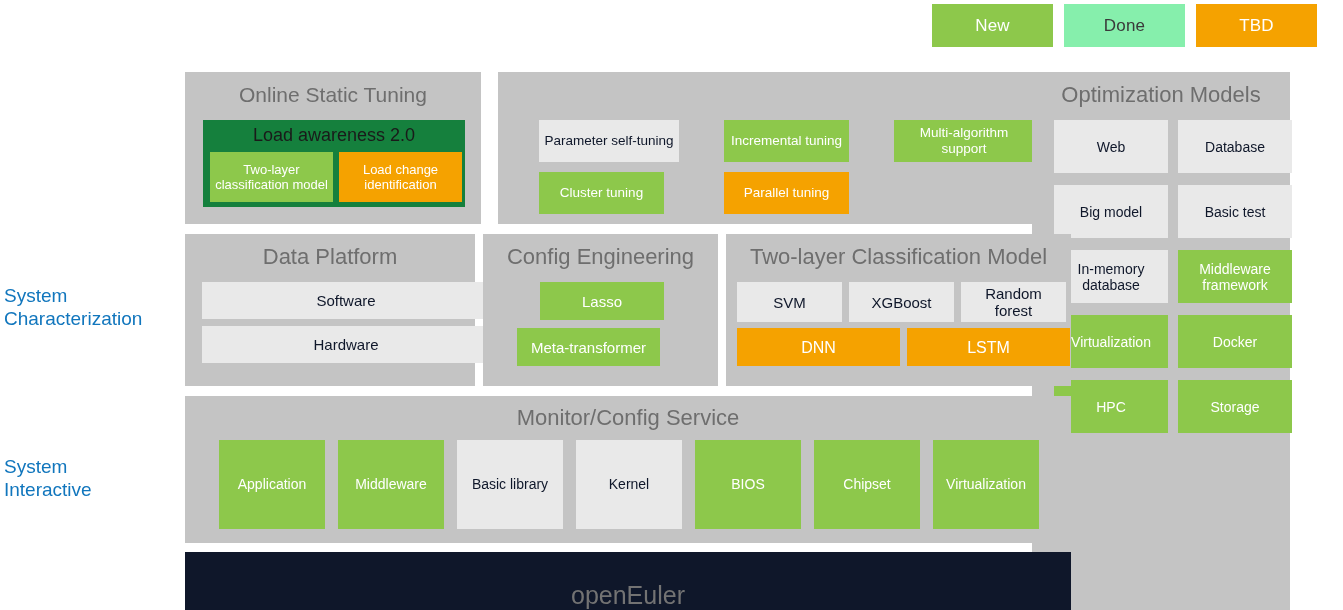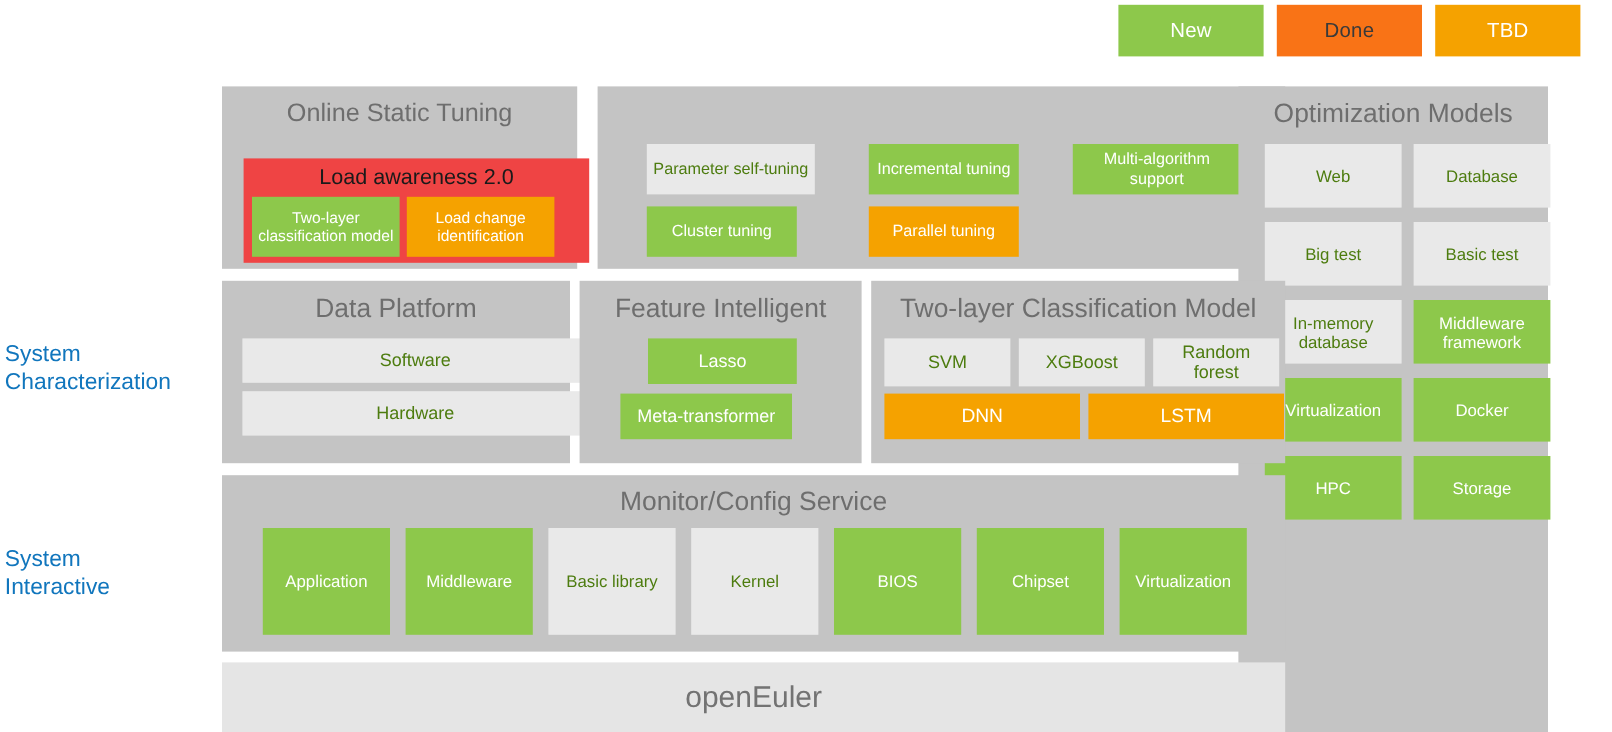--- a/index.html
+++ b/index.html
@@ -13,21 +13,21 @@
   .root{position:relative;width:1343px;height:610px;}
 
   
   .legend{position:absolute;top:4px;left:932px;display:flex;gap:11px;}
   .legend-item{
     width:121px;height:43px;
     display:flex;align-items:center;justify-content:center;
     font-size:17px;letter-spacing:.2px;
   }
   .lg-new{background:#8DC84B;color:#ffffff;}
-  .lg-done{background:#f97316;color:#3a3a3a;}
+  .lg-done{background:#86efac;color:#3a3a3a;}
   .lg-tbd{background:#F5A200;color:#ffffff;}
 
   
   .side-label{
     position:absolute;left:4px;
     color:#1176bd;font-size:19px;line-height:23px;
     white-space:pre-line;
   }
   #lbl-decision{top:131px;}
   #lbl-characterization{top:284px;}
@@ -43,27 +43,27 @@
   .panel-title.big{font-size:22px;}
 
   
   .box{
     display:flex;align-items:center;justify-content:center;
     text-align:center;font-size:14px;line-height:17px;
     box-sizing:border-box;padding:2px 4px;
   }
   .green{background:#8DC84B;color:#ffffff;}
   .orange{background:#F5A200;color:#ffffff;}
-  .grey{background:#e9e9e9;color:#4d7c0f;}
+  .grey{background:#e9e9e9;color:#0f172a;}
 
   
   #p-online{left:185px;top:72px;width:296px;height:152px;}
   #online-inner{
-    position:absolute;left:18px;top:60px;width:288px;height:87px;
-    background:#ef4444;
+    position:absolute;left:18px;top:48px;width:262px;height:87px;
+    background:#15803d;
   }
   #online-inner .sub-title{
     text-align:center;font-size:18px;color:#1a1a1a;
     padding-top:4px;line-height:22px;
   }
   #online-inner .row{
     position:absolute;left:7px;top:32px;display:flex;gap:6px;
   }
   #online-inner .row .box{width:123px;height:50px;font-size:13px;line-height:15px;}
 
@@ -106,21 +106,21 @@
 
   
   #p-monitor{left:185px;top:396px;width:886px;height:147px;}
   #p-monitor .panel-title{padding-top:10px;}
   .mon-row{position:absolute;left:34px;top:44px;display:flex;gap:13px;}
   .mon-row .box{width:106px;height:89px;font-size:14px;}
 
   
   #p-euler{
     left:185px;top:552px;width:886px;height:58px;
-    background:#e5e5e5;display:flex;align-items:center;justify-content:center;
+    background:#0f172a;display:flex;align-items:flex-end;justify-content:center;
   }
   #p-euler .euler-text{color:#737373;font-size:25px;}
 </style>
 </head>
 <body>
 
 <div class="root">
 
   <div class="legend">
     <div class="legend-item lg-new">
@@ -158,41 +158,41 @@
       <div class="box green mid">Cluster tuning</div>
       <div class="box orange mid">Parallel tuning</div>
     </div>
   </div>
 
   <div class="panel" id="p-optmodels">
     <div class="panel-title big">Optimization Models</div>
     <div class="opt-grid">
       <div class="box grey">Web</div>
       <div class="box grey">Database</div>
-      <div class="box grey">Big test</div>
+      <div class="box grey">Big model</div>
       <div class="box grey">Basic test</div>
       <div class="box grey">In-memory database</div>
       <div class="box green">Middleware framework</div>
       <div class="box green">Virtualization</div>
       <div class="box green">Docker</div>
       <div class="box green">HPC</div>
       <div class="box green">Storage</div>
     </div>
   </div>
 
   <div class="panel" id="p-dataplat">
     <div class="panel-title big">Data Platform</div>
     <div class="dp-stack">
       <div class="box grey">Software</div>
       <div class="box grey">Hardware</div>
     </div>
   </div>
 
   <div class="panel" id="p-feature">
-    <div class="panel-title big">Feature Intelligent</div>
+    <div class="panel-title big">Config Engineering</div>
     <div class="box green" id="feat-lasso">Lasso</div>
     <div class="box green" id="feat-meta">Meta-transformer</div>
   </div>
 
   <div class="panel" id="p-twolayer">
     <div class="panel-title big">Two-layer Classification Model</div>
     <div class="tl-row1">
       <div class="box grey">SVM</div>
       <div class="box grey">XGBoost</div>
       <div class="box grey">Random forest</div>

